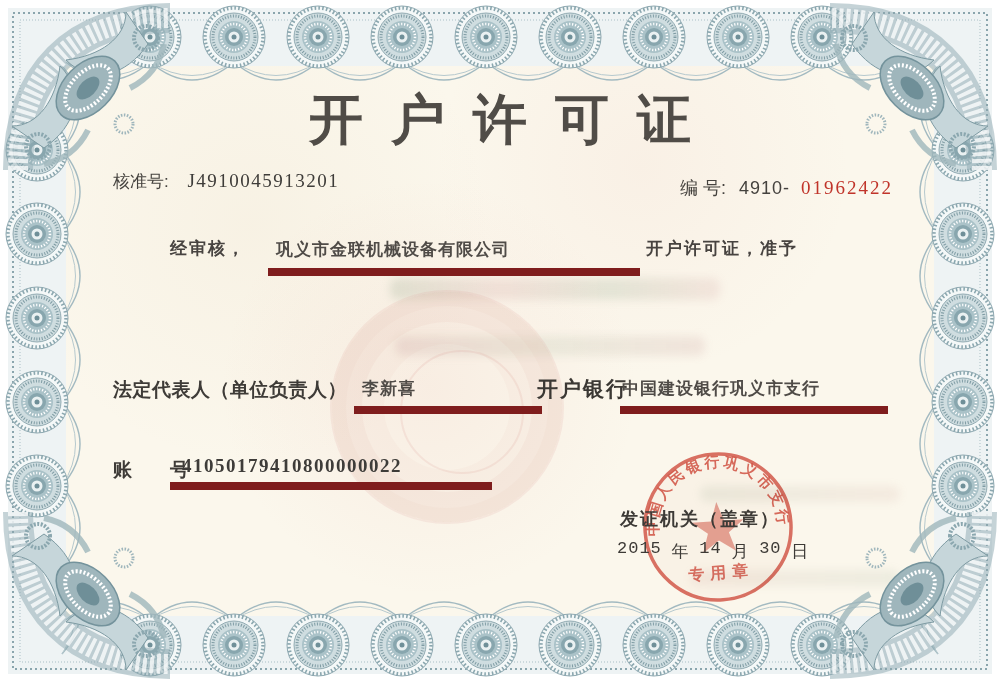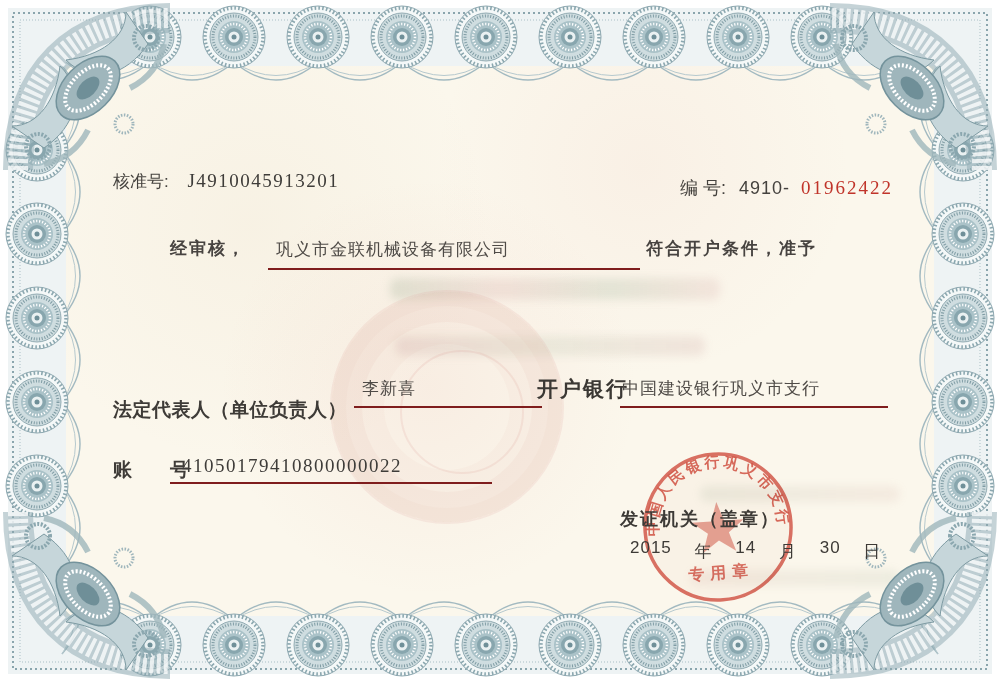--- a/index.html
+++ b/index.html
@@ -23,27 +23,27 @@
 
   .abs{position:absolute;}
   .title{
     left:0;right:0;top:84px;text-align:center;
     font-family:"Liberation Serif","DejaVu Serif",serif;
     font-size:54px;font-weight:bold;color:#504c47;letter-spacing:28px;text-indent:28px;
   }
   .label{color:#45423e;}
   .num{font-family:"Liberation Serif","DejaVu Serif",serif;color:#3e3c39;letter-spacing:1.5px;}
   .red{color:#c0342a;}
-  .uline{border-bottom:2px solid #7f1d1d;}
+  .uline{border-bottom:8px solid #7f1d1d;font-weight:bold;}
   .bodytext{font-size:17px;font-weight:600;color:#474340;letter-spacing:2px;}
   .fill-text{font-size:17px;color:#4f4b47;letter-spacing:1px;white-space:nowrap;}
   .stamp-wrap{left:628px;top:438px;width:180px;height:178px;mix-blend-mode:multiply;transform:rotate(-4deg);}
   .issuer{font-size:18px;font-weight:600;color:#3d3a36;letter-spacing:2px;}
   .dateline{font-size:17px;color:#3d3a36;letter-spacing:1px;}
-  .dateline .dnum{font-family:Liberation Sans, sans-serif;position:relative;top:-4px;font-size:17px;letter-spacing:1px;margin:0 17px;}
+  .dateline .dnum{font-family:Liberation Mono, monospace;position:relative;top:-4px;font-size:17px;letter-spacing:1px;margin:0 4px;}
 </style>
 </head>
 <body>
 
 <div id="page">
 
   <div id="paper"></div>
 
   <div class="wm-smudge" style="left:390px;top:278px;width:330px;height:22px;background:linear-gradient(90deg,rgba(140,165,135,.45),rgba(200,140,140,.35),rgba(140,165,135,.4),rgba(200,140,140,.3));"></div>
   <div class="wm-smudge" style="left:395px;top:336px;width:310px;height:20px;background:linear-gradient(90deg,rgba(190,140,140,.38),rgba(150,170,140,.3),rgba(190,140,140,.34));"></div>
@@ -138,38 +138,39 @@
       <circle cx="90" cy="89" r="73" fill="rgba(214,92,80,0.04)" stroke="#d65c50" stroke-width="3.5" opacity="0.85"></circle>
       <path id="stampArc" d="M 30,89 A 60,60 0 1 1 150,89" fill="none"></path>
       <text font-size="15" fill="#d65c50" opacity="0.9" letter-spacing="3" font-weight="bold">
         <textPath href="#stampArc" startOffset="50%" text-anchor="middle">中国人民银行巩义市支行</textPath>
       </text>
       <polygon points="90,64 96.5,83 116,83 100.5,95 106.5,114 90,102.5 73.5,114 79.5,95 64,83 83.5,83" fill="#d65c50" opacity="0.55"></polygon>
       <text x="90" y="140" text-anchor="middle" font-size="16" fill="#d65c50" opacity="0.85" letter-spacing="6" font-weight="bold">专用章</text>
     </svg>
   </div>
 
+  <div class="abs title">开户许可证</div>
 
   <div class="abs" style="left:113px;top:170px;font-size:17px;">
     <span class="label">核准号:</span>
     <span class="num" style="font-size:19px;margin-left:14px;">J4910045913201</span>
   </div>
 
   <div class="abs" style="left:680px;top:176px;font-size:18px;">
     <span class="label">编 号:</span>
     <span class="label" style="margin-left:8px;letter-spacing:1px;">4910-</span>
     <span class="num red" style="font-size:19px;margin-left:6px;letter-spacing:2px;">01962422</span>
   </div>
 
   <span class="abs bodytext" style="left:170px;top:237px;">经审核，</span>
   <span class="abs uline fill-text" style="left:268px;top:238px;width:364px;padding-bottom:7px;padding-left:8px;">巩义市金联机械设备有限公司</span>
-  <span class="abs bodytext" style="left:646px;top:237px;">符合开户条件，准予</span>
+  <span class="abs bodytext" style="left:646px;top:237px;">开户许可证，准予</span>
 
 
-  <span class="abs" style="left:113px;top:377px;font-size:19px;font-weight:600;color:#3e3b37;letter-spacing:0.5px;margin-top:20px;">法定代表人（单位负责人）</span>
+  <span class="abs" style="left:113px;top:377px;font-size:19px;font-weight:600;color:#3e3b37;letter-spacing:0.5px;">法定代表人（单位负责人）</span>
   <span class="abs uline fill-text" style="left:354px;top:377px;width:180px;padding-bottom:6px;padding-left:8px;">李新喜</span>
   <span class="abs" style="left:537px;top:375px;font-size:21px;font-weight:700;color:#3b3834;letter-spacing:2px;">开户银行</span>
   <span class="abs uline fill-text" style="left:620px;top:377px;width:266px;padding-bottom:6px;padding-left:2px;">中国建设银行巩义市支行</span>
 
   <span class="abs" style="left:113px;top:457px;font-size:19px;font-weight:600;color:#3e3b37;">账　　号</span>
   <span class="abs uline num" style="left:170px;top:455px;width:310px;padding-bottom:5px;padding-left:12px;font-size:19px;">41050179410800000022</span>
 
   <span class="abs issuer" style="left:620px;top:507px;">发证机关（盖章）</span>
   <div class="abs dateline" style="left:613px;top:540px;">
     <span class="dnum">2015</span>

